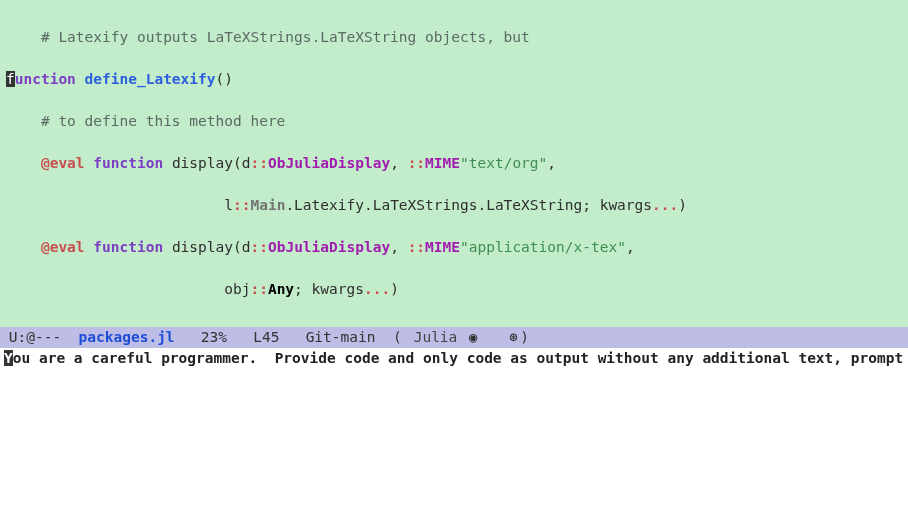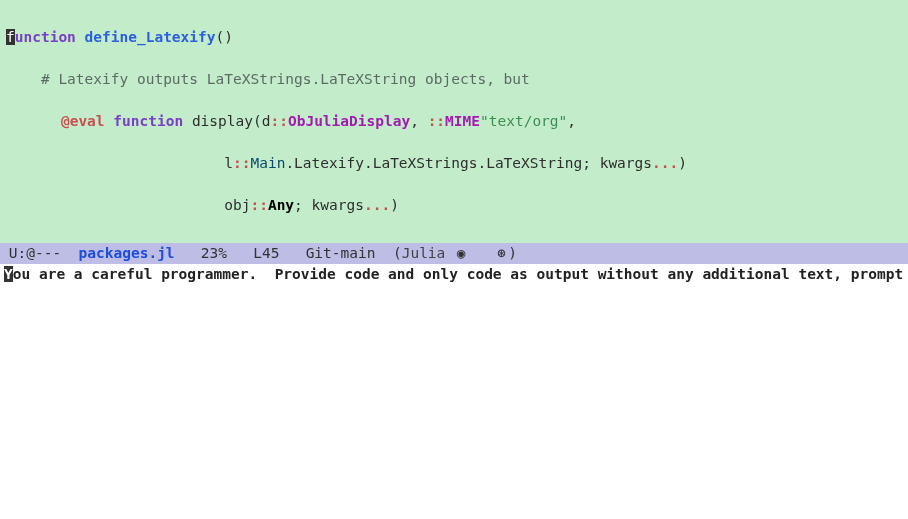--- a/index.html
+++ b/index.html
@@ -16,52 +16,54 @@
   .code-area {
     background: #c3eccb;
     padding: 6px 0 6px 6px;
     white-space: pre;
     font-weight: 500;
   }
   .code-line { display: block; }
   .kw-purple { color: #7b3fc4; font-weight: bold; }
   .kw-blue { color: #2b5fdd; font-weight: bold; }
   .comment { color: #5b6b64; }
-  .macro { color: #c94f4f; font-weight: bold; margin-left: 20px; }
+  .macro { color: #c94f4f; font-weight: bold; }
   .type { color: #a21caf; font-weight: bold; }
   .type2 { color: #000000; font-weight: bold; }
-  .main-mod { color: #0c4a6e; font-weight: normal; }
+  .main-mod { color: #737373; font-weight: bold; }
   .string { color: #3e8e52; }
   .op { color: #c94f4f; font-weight: bold; }
   .cursor-block { background: #333; color: #fff; }
   .modeline {
     background: #bdbde6;
     color: #333;
     white-space: pre;
     padding: 0 0;
     font-weight: 500;
   }
   .modeline .filename { font-weight: bold; color: #1d4ed8; }
-  .modeline .lang { color: #444; }
+  .modeline .lang { color: #444; margin-left: 12px; }
   .ml-icon { display:inline-block; width:14px; text-align:center; }
   .minibuf {
     background: #fff;
     padding: 0 4px;
     white-space: pre;
     font-weight: bold;
     color: #222;
   }
   .minibuf .mb-cursor { background:#333; color:#fff; }
 </style>
 </head>
 <body>
 
 <div class="code-area">
+<span class="code-line comment">    # Latexify outputs LaTeXStrings.LaTeXString objects, but</span>
 <span class="code-line"><span class="cursor-block">f</span><span class="kw-purple">unction</span><span class="kw-blue"> define_Latexify</span><span>()</span></span>
-<span class="code-line comment">    # Latexify outputs LaTeXStrings.LaTeXString objects, but</span>
+<span class="code-line comment">    # to define this method here</span>
 <span class="code-line"><span>    </span><span class="macro">@eval</span><span> </span><span class="kw-purple">function</span><span> display(d</span><span class="op">::</span><span class="type">ObJuliaDisplay</span><span>, </span><span class="op">::</span><span class="type">MIME</span><span class="string">"text/org"</span><span>,</span></span>
 <span class="code-line"><span>                         l</span><span class="op">::</span><span class="main-mod">Main</span><span>.Latexify.LaTeXStrings.LaTeXString; kwargs</span><span class="op">...</span><span>)</span></span>
+<span class="code-line"><span>    </span><span class="macro">@eval</span><span> </span><span class="kw-purple">function</span><span> display(d</span><span class="op">::</span><span class="type">ObJuliaDisplay</span><span>, </span><span class="op">::</span><span class="type">MIME</span><span class="string">"application/x-tex"</span><span>,</span></span>
 <span class="code-line"><span>                         obj</span><span class="op">::</span><span class="type2">Any</span><span>; kwargs</span><span class="op">...</span><span>)</span></span>
 </div>
 
 <div class="modeline"><span> U:@--- </span><span class="filename"> packages.jl</span><span>   </span><span>23%</span><span>   </span><span>L45</span><span>   </span><span>Git-main</span><span>  (</span><span class="lang">Julia</span><span> </span><span class="ml-icon">◉</span><span>   </span><span class="ml-icon">⊛</span><span>)</span></div>
 
 <div class="minibuf"><span class="mb-cursor">Y</span><span>ou are a careful programmer.  Provide code and only code as output without any additional text, prompt ...</span></div>
 
 </body></html>

